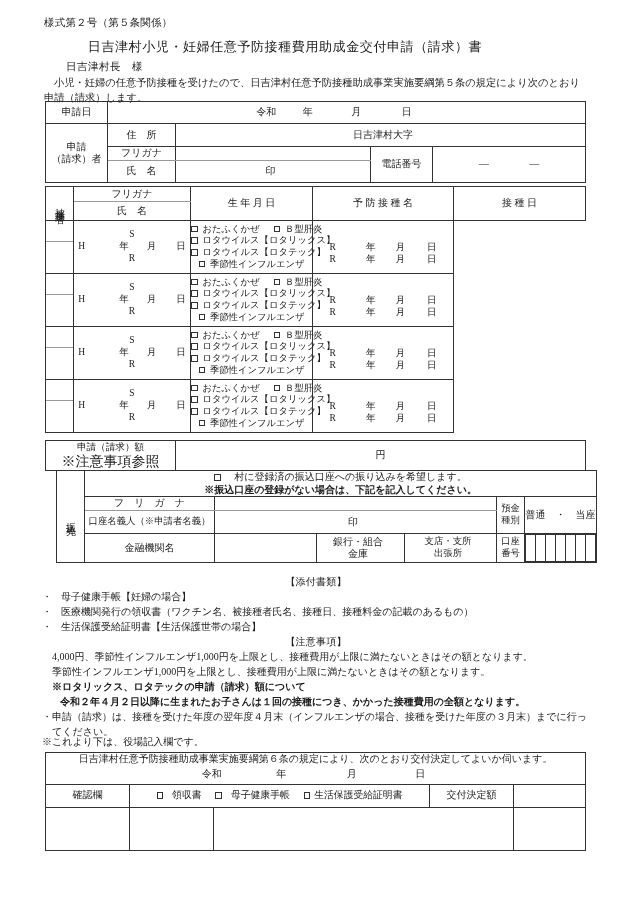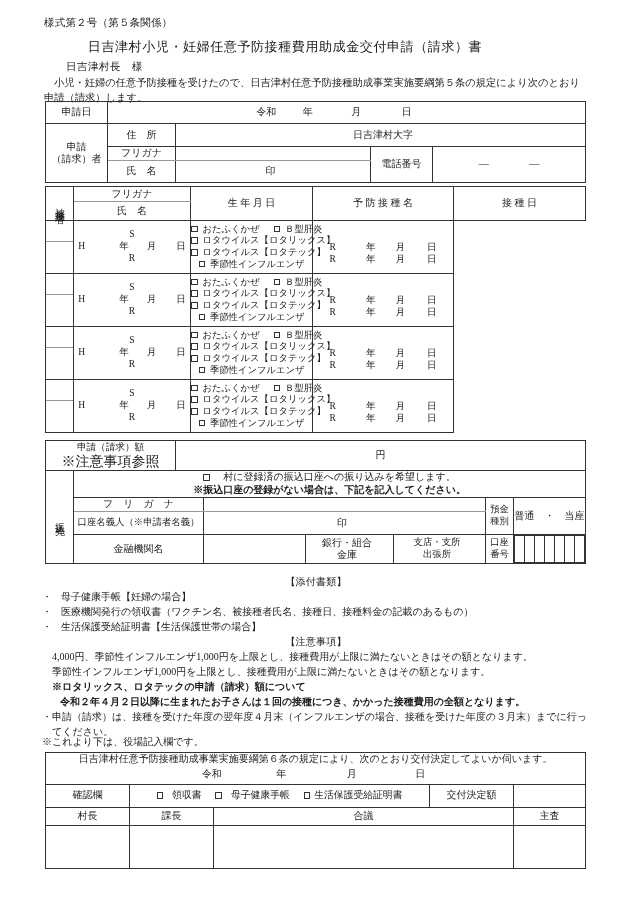--- a/index.html
+++ b/index.html
@@ -132,31 +132,31 @@
 
   
   #tbl-amount {
     position: absolute;
     left: 45px;
     top: 440px;
     width: 540px;
   }
   #tbl-bank {
     position: absolute;
-    left: 45px;
+    left: 56px;
     top: 470px;
     width: 540px;
   }
   .bank-note {
     text-align: left;
     padding: 4px 0 4px 12px;
     font-size: 10px;
     line-height: 1.7;
   }
-  .bank-note b { font-weight: bold; font-family: Liberation Mono, monospace; }
+  .bank-note b { font-weight: bold; }
 
   
   .notes {
     position: absolute;
     left: 42px;
     top: 574px;
     width: 548px;
     font-size: 10px;
     line-height: 1.5;
   }
@@ -493,26 +493,20 @@
           <span style="display:inline-block;width:14px;text-align:left">日</span>
         </td>
       </tr>
       <tr>
         <td style="height:22px">確認欄</td>
         <td colspan="2" class="chk-row" id="confirm-items"><span style="display:inline-block;margin-right:14px"><span class="cb"></span><span style="padding-left:5px">領収書</span></span><span style="display:inline-block;margin-right:14px"><span class="cb"></span><span style="padding-left:5px">母子健康手帳</span></span><span style="display:inline-block;margin-right:0px"><span class="cb"></span><span style="padding-left:0px">生活保護受給証明書</span></span></td>
         <td>交付決定額</td>
         <td></td>
       </tr>
       <tr>
-        <td style="height:17px">村長</td>
-        <td>課長</td>
-        <td colspan="2">合議</td>
-        <td>主査</td>
-      </tr>
-      <tr>
         <td style="height:42px"></td>
         <td></td>
         <td colspan="2"></td>
         <td></td>
       </tr>
     </tbody>
   </table>
 
 </div>
 

